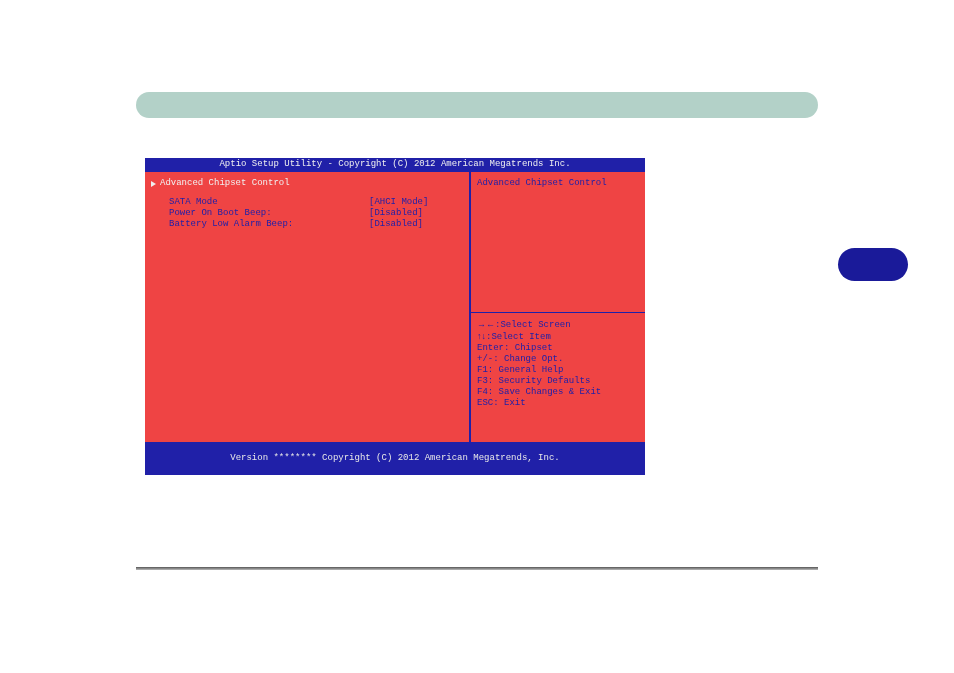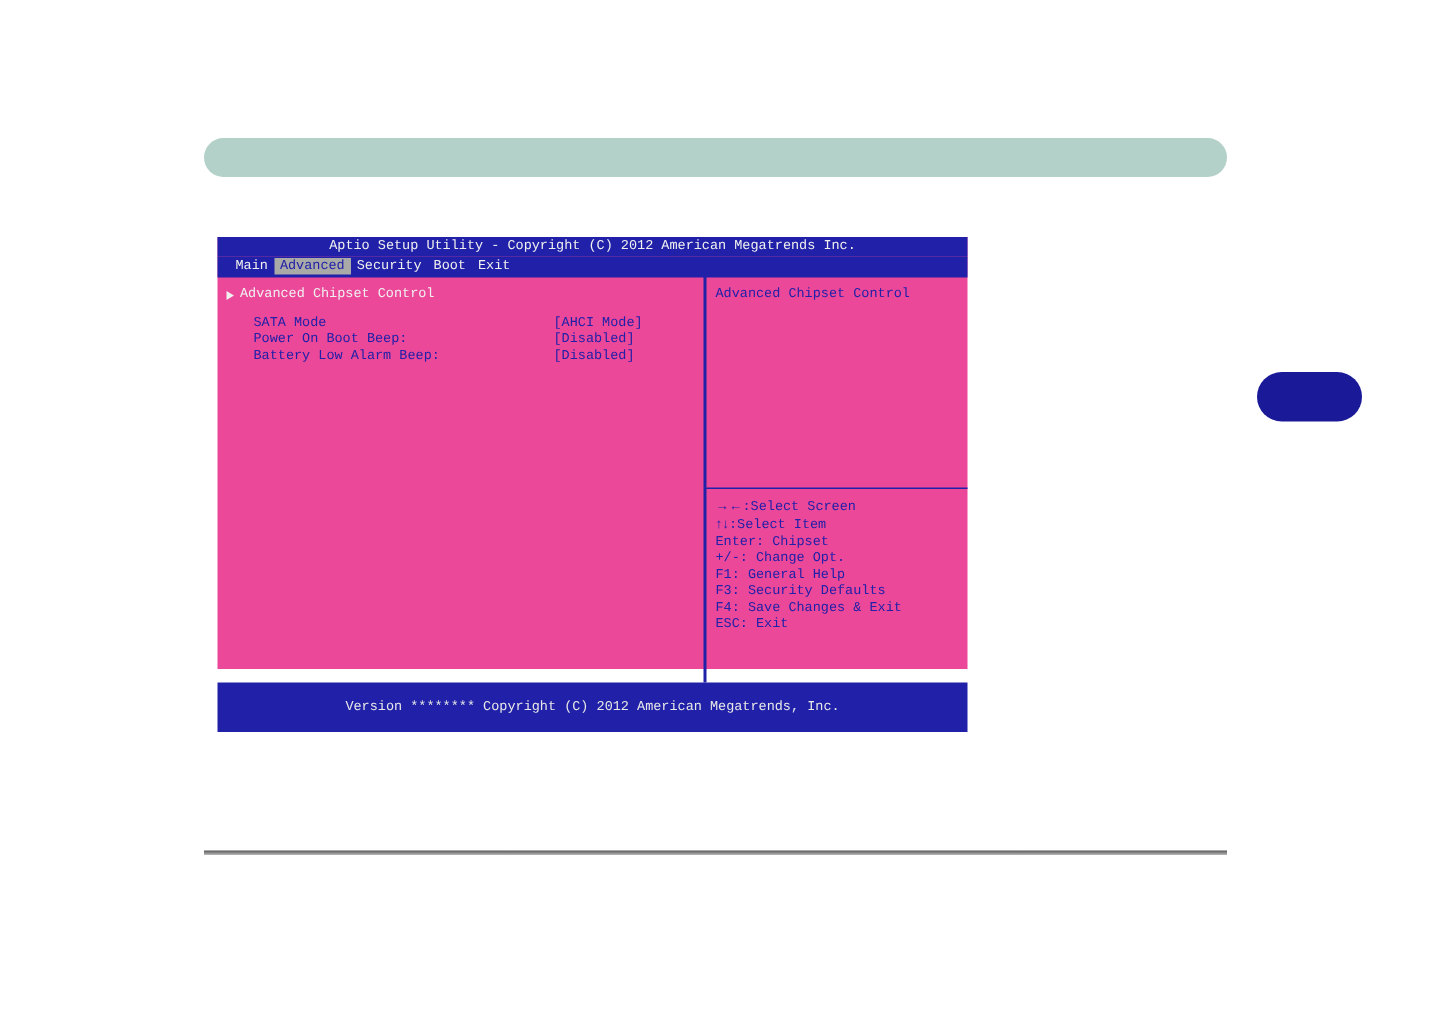--- a/index.html
+++ b/index.html
@@ -19,21 +19,21 @@
     height: 26px;
     background: #b3d1c8;
     border-radius: 13px;
   }
   .bios-window {
     position: absolute;
     left: 145px;
     top: 158px;
     width: 500px;
     height: 288px;
-    background: #ec4899;
+    background: #ef4444;
     font-size: 9px;
     line-height: 11px;
     color: #2020a8;
   }
   .bios-title-bar {
     background: #2020a8;
     color: #f0f0f0;
     text-align: center;
     padding: 1px 0;
     height: 11px;
@@ -136,23 +136,20 @@
   .arrow-glyph { font-family: Arial, sans-serif; }
 </style>
 </head>
 <body>
 
 <div class="header-bar"></div>
 
 <div class="bios-window">
   <div class="bios-title-bar">Aptio Setup Utility - Copyright (C) 2012 American Megatrends Inc.</div>
 
-  <div class="bios-menu-bar">
-    <span>Main</span><span class="active">Advanced</span><span>Security</span><span>Boot</span><span>Exit</span>
-  </div>
 
   <div class="bios-body">
     <div class="bios-left">
       <div class="chipset-row">
         <span class="tri-icon"></span>
         <span>Advanced Chipset Control</span>
       </div>
       <div class="setting-row">
         <span class="setting-label">SATA Mode</span>
         <span class="setting-value">[AHCI Mode]</span>

